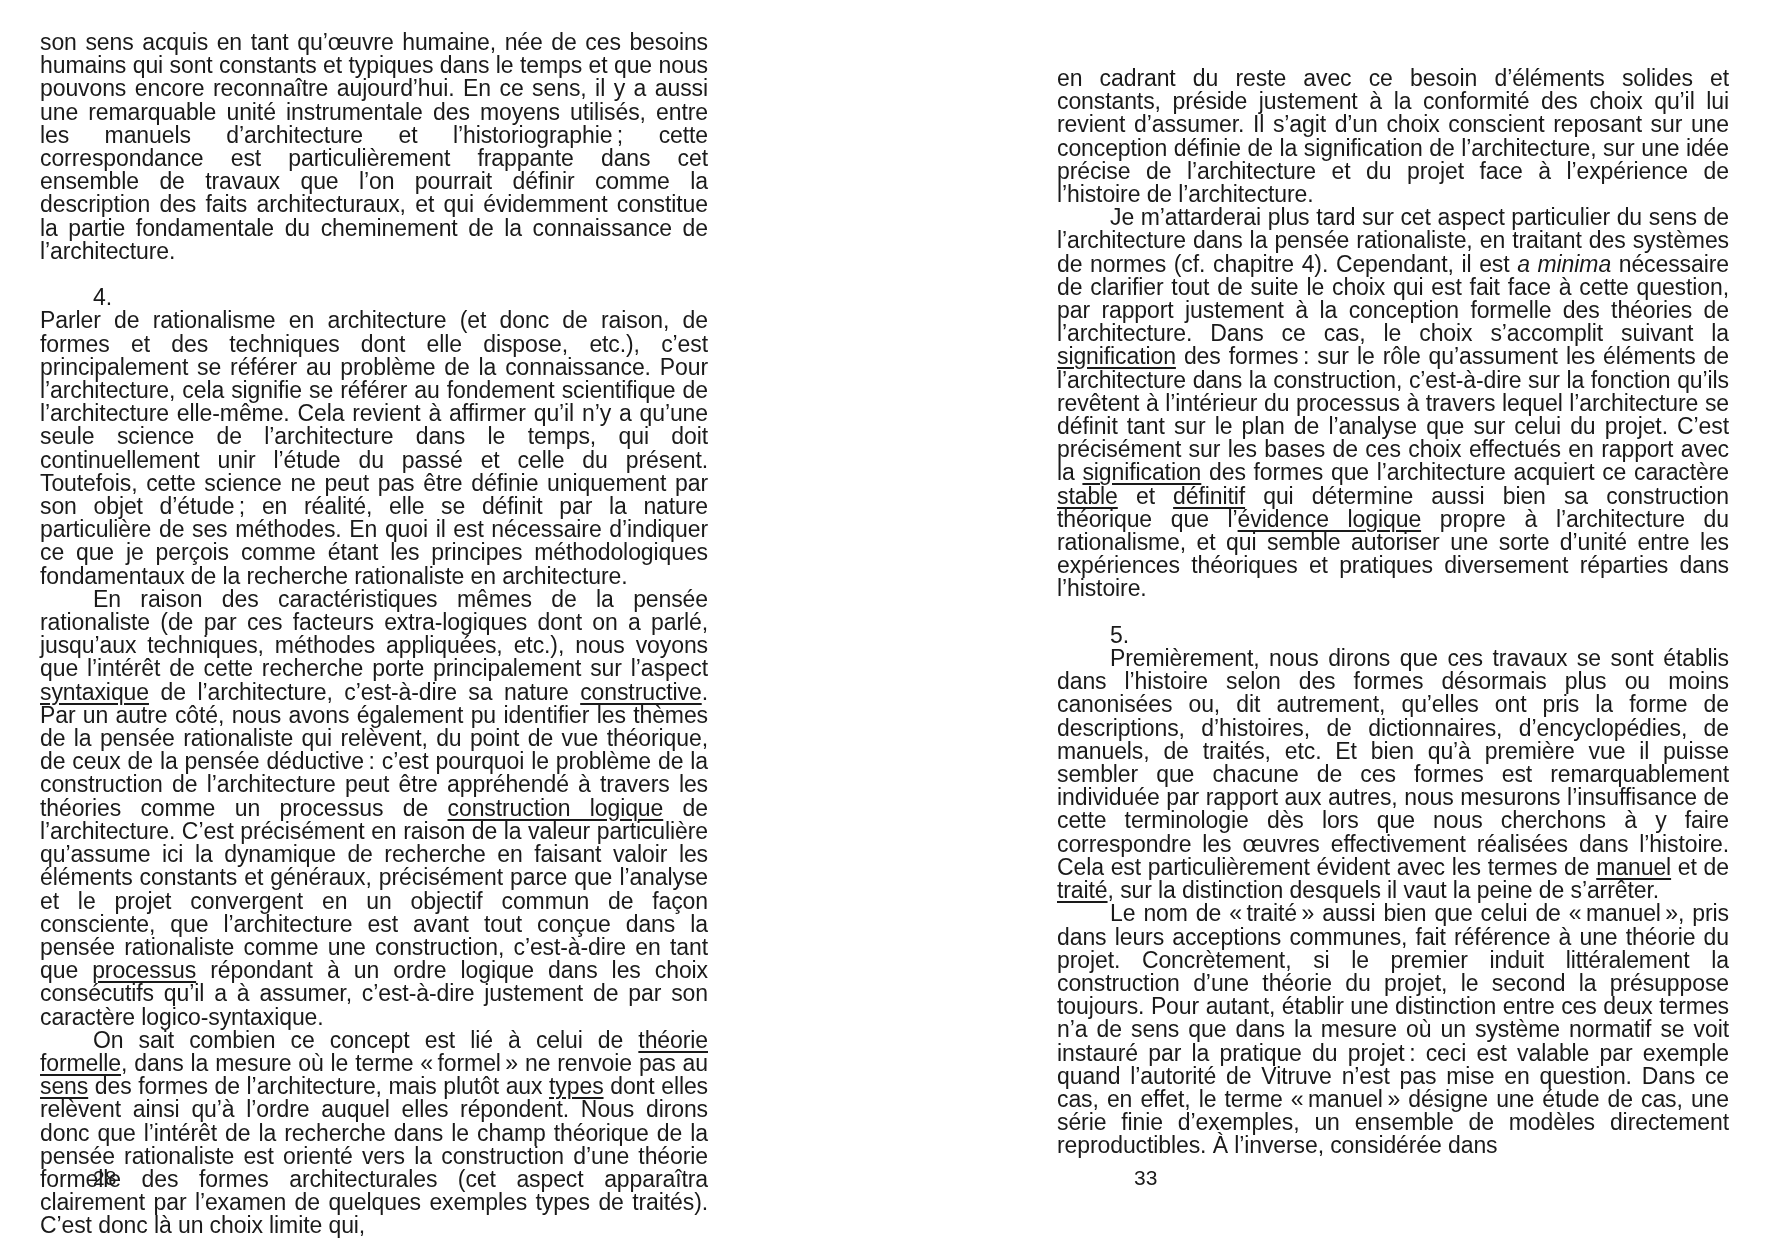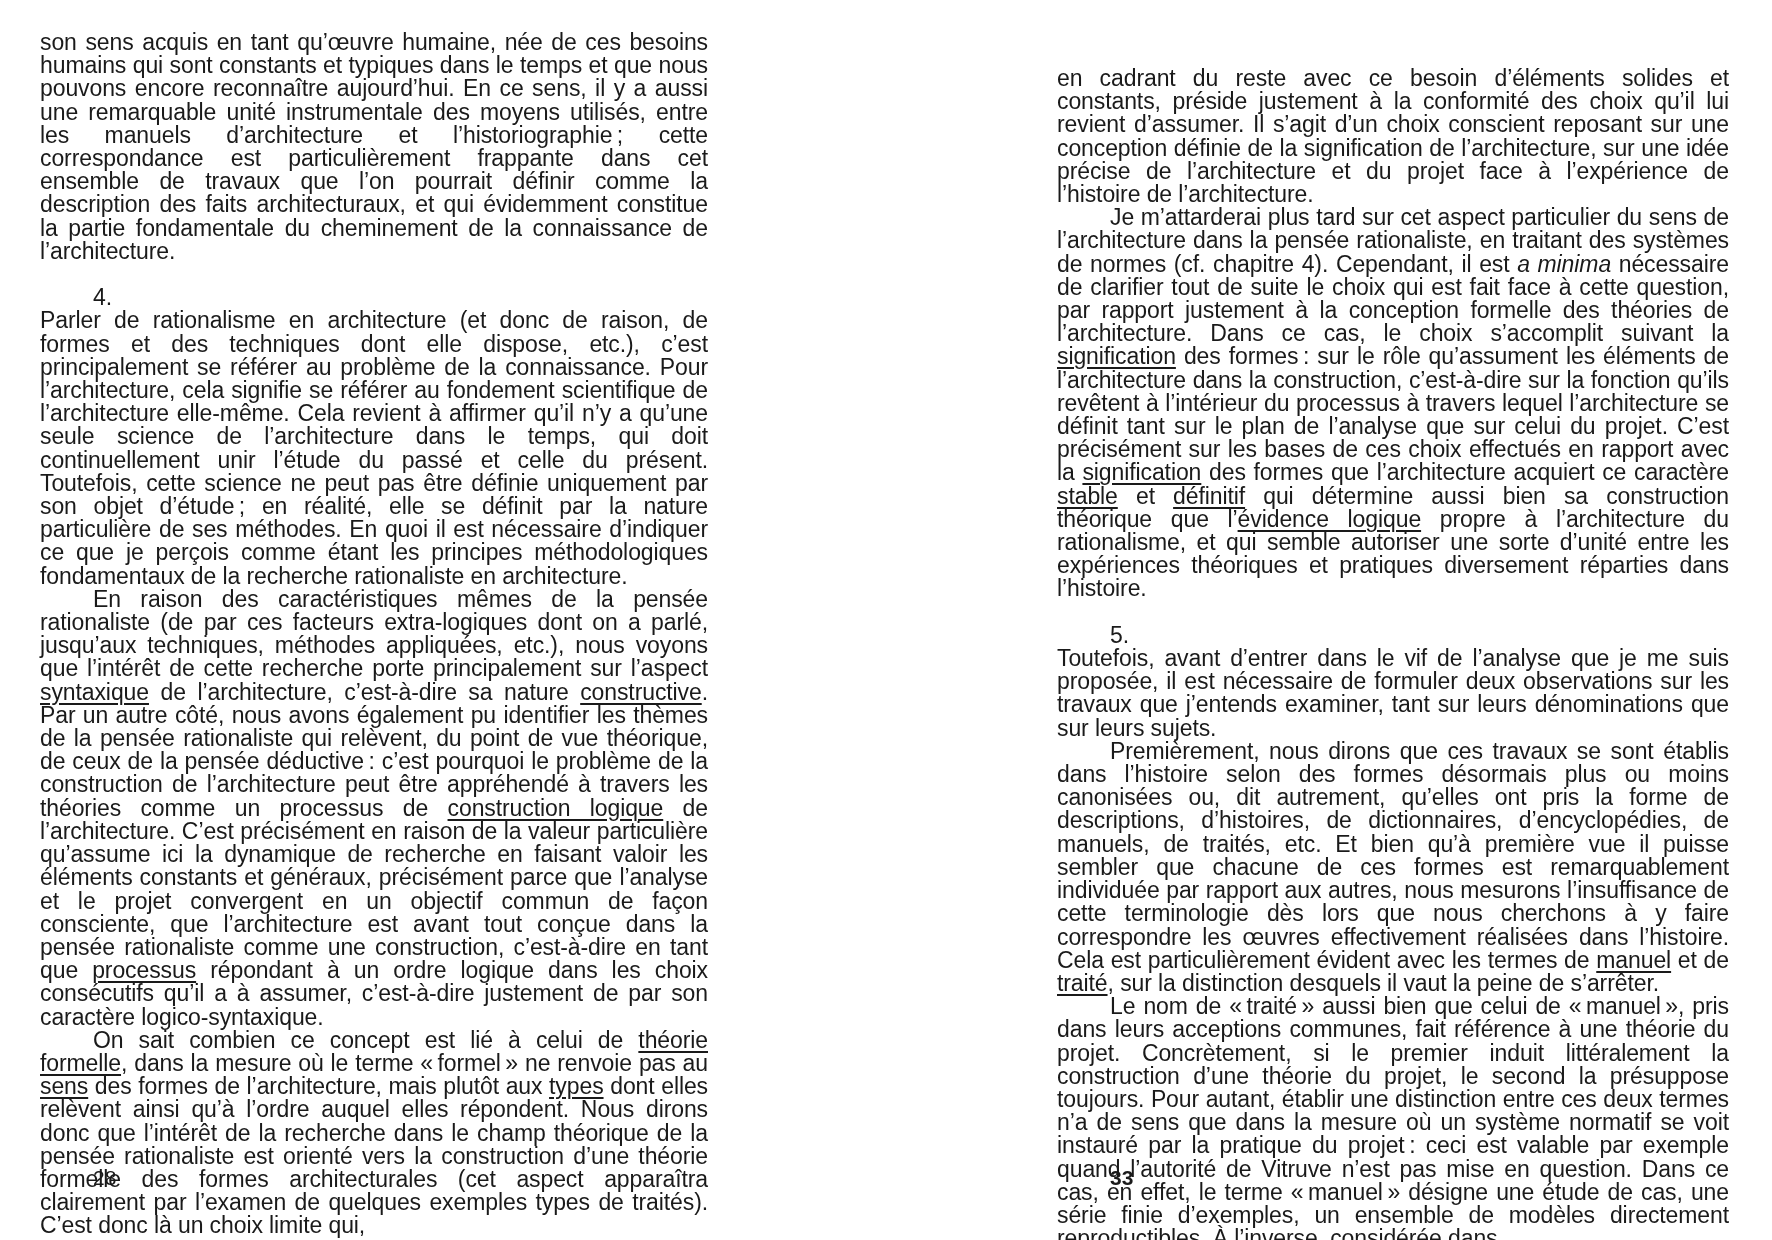--- a/index.html
+++ b/index.html
@@ -42,21 +42,21 @@
   }
   .i { font-style: italic; }
   .page-number {
     position: absolute;
     top: 1166px;
     font-size: 21px;
     line-height: 23.2px;
     color: #1a1a1a;
   }
   .pn-left  { left: 93px; }
-  .pn-right { left: 1110px; font-weight: bold; }
+  .pn-right { left: 1134px; }
 </style>
 </head>
 <body>
 
 <div class="spread">
 
   <section>
     <div class="text-col col-left">
         <p class="para"><span>son sens acquis en tant qu’œuvre humaine, née de ces besoins humains qui sont constants et typiques dans le temps et que nous pouvons encore reconnaître aujourd’hui. En ce sens, il y a aussi une remarquable unité instrumentale des moyens utilisés, entre les manuels d’architecture et l’historiographie ; cette correspondance est particulièrement frappante dans cet ensemble de travaux que l’on pourrait définir comme la description des faits architecturaux, et qui évidemment constitue la partie fondamentale du cheminement de la connaissance de l’architecture.</span></p>
         <div class="section-num">4.</div>
@@ -65,20 +65,19 @@
         <p class="para indent"><span>On sait combien ce concept est lié à celui de </span><span class="u">théorie formelle</span><span>, dans la mesure où le terme « formel » ne renvoie pas au </span><span class="u">sens</span><span> des formes de l’architecture, mais plutôt aux </span><span class="u">types</span><span> dont elles relèvent ainsi qu’à l’ordre auquel elles répondent. Nous dirons donc que l’intérêt de la recherche dans le champ théorique de la pensée rationaliste est orienté vers la construction d’une théorie formelle des formes architecturales (cet aspect apparaîtra clairement par l’examen de quelques exemples types de traités). C’est donc là un choix limite qui,</span></p>
       </div>
     <div class="page-number pn-left">28</div>
   </section>
 
   <section>
     <div class="text-col col-right">
         <p class="para"><span>en cadrant du reste avec ce besoin d’éléments solides et constants, préside justement à la conformité des choix qu’il lui revient d’assumer. Il s’agit d’un choix conscient reposant sur une conception définie de la signification de l’architecture, sur une idée précise de l’architecture et du projet face à l’expérience de l’histoire de l’architecture.</span></p>
         <p class="para indent"><span>Je m’attarderai plus tard sur cet aspect particulier du sens de l’architecture dans la pensée rationaliste, en traitant des systèmes de normes (cf. chapitre 4). Cependant, il est </span><span class="i">a minima</span><span> nécessaire de clarifier tout de suite le choix qui est fait face à cette question, par rapport justement à la conception formelle des théories de l’architecture. Dans ce cas, le choix s’accomplit suivant la </span><span class="u">signification</span><span> des formes : sur le rôle qu’assument les éléments de l’architecture dans la construction, c’est-à-dire sur la fonction qu’ils revêtent à l’intérieur du processus à travers lequel l’architecture se définit tant sur le plan de l’analyse que sur celui du projet. C’est précisément sur les bases de ces choix effectués en rapport avec la </span><span class="u">signification</span><span> des formes que l’architecture acquiert ce caractère </span><span class="u">stable</span><span> et </span><span class="u">définitif</span><span> qui détermine aussi bien sa construction théorique que l’</span><span class="u">évidence logique</span><span> propre à l’architecture du rationalisme, et qui semble autoriser une sorte d’unité entre les expériences théoriques et pratiques diversement réparties dans l’histoire.</span></p>
         <div class="section-num">5.</div>
-        <p class="para"><span>Toutefois, avant d’entrer dans le vif de l’analyse que je me suis proposée, il est nécessaire de formuler deux observations sur les travaux que j’entends examiner, tant sur leurs dénominations que sur leurs sujets.</span></p>
         <p class="para indent"><span>Premièrement, nous dirons que ces travaux se sont établis dans l’histoire selon des formes désormais plus ou moins canonisées ou, dit autrement, qu’elles ont pris la forme de descriptions, d’histoires, de dictionnaires, d’encyclopédies, de manuels, de traités, etc. Et bien qu’à première vue il puisse sembler que chacune de ces formes est remarquablement individuée par rapport aux autres, nous mesurons l’insuffisance de cette terminologie dès lors que nous cherchons à y faire correspondre les œuvres effectivement réalisées dans l’histoire. Cela est particulièrement évident avec les termes de </span><span class="u">manuel</span><span> et de </span><span class="u">traité</span><span>, sur la distinction desquels il vaut la peine de s’arrêter.</span></p>
         <p class="para indent"><span>Le nom de « traité » aussi bien que celui de « manuel », pris dans leurs acceptions communes, fait référence à une théorie du projet. Concrètement, si le premier induit littéralement la construction d’une théorie du projet, le second la présuppose toujours. Pour autant, établir une distinction entre ces deux termes n’a de sens que dans la mesure où un système normatif se voit instauré par la pratique du projet : ceci est valable par exemple quand l’autorité de Vitruve n’est pas mise en question. Dans ce cas, en effet, le terme « manuel » désigne une étude de cas, une série finie d’exemples, un ensemble de modèles directement reproductibles. À l’inverse, considérée dans</span></p>
       </div>
     <div class="page-number pn-right">33</div>
   </section>
 
 </div>
 
 </body></html>

